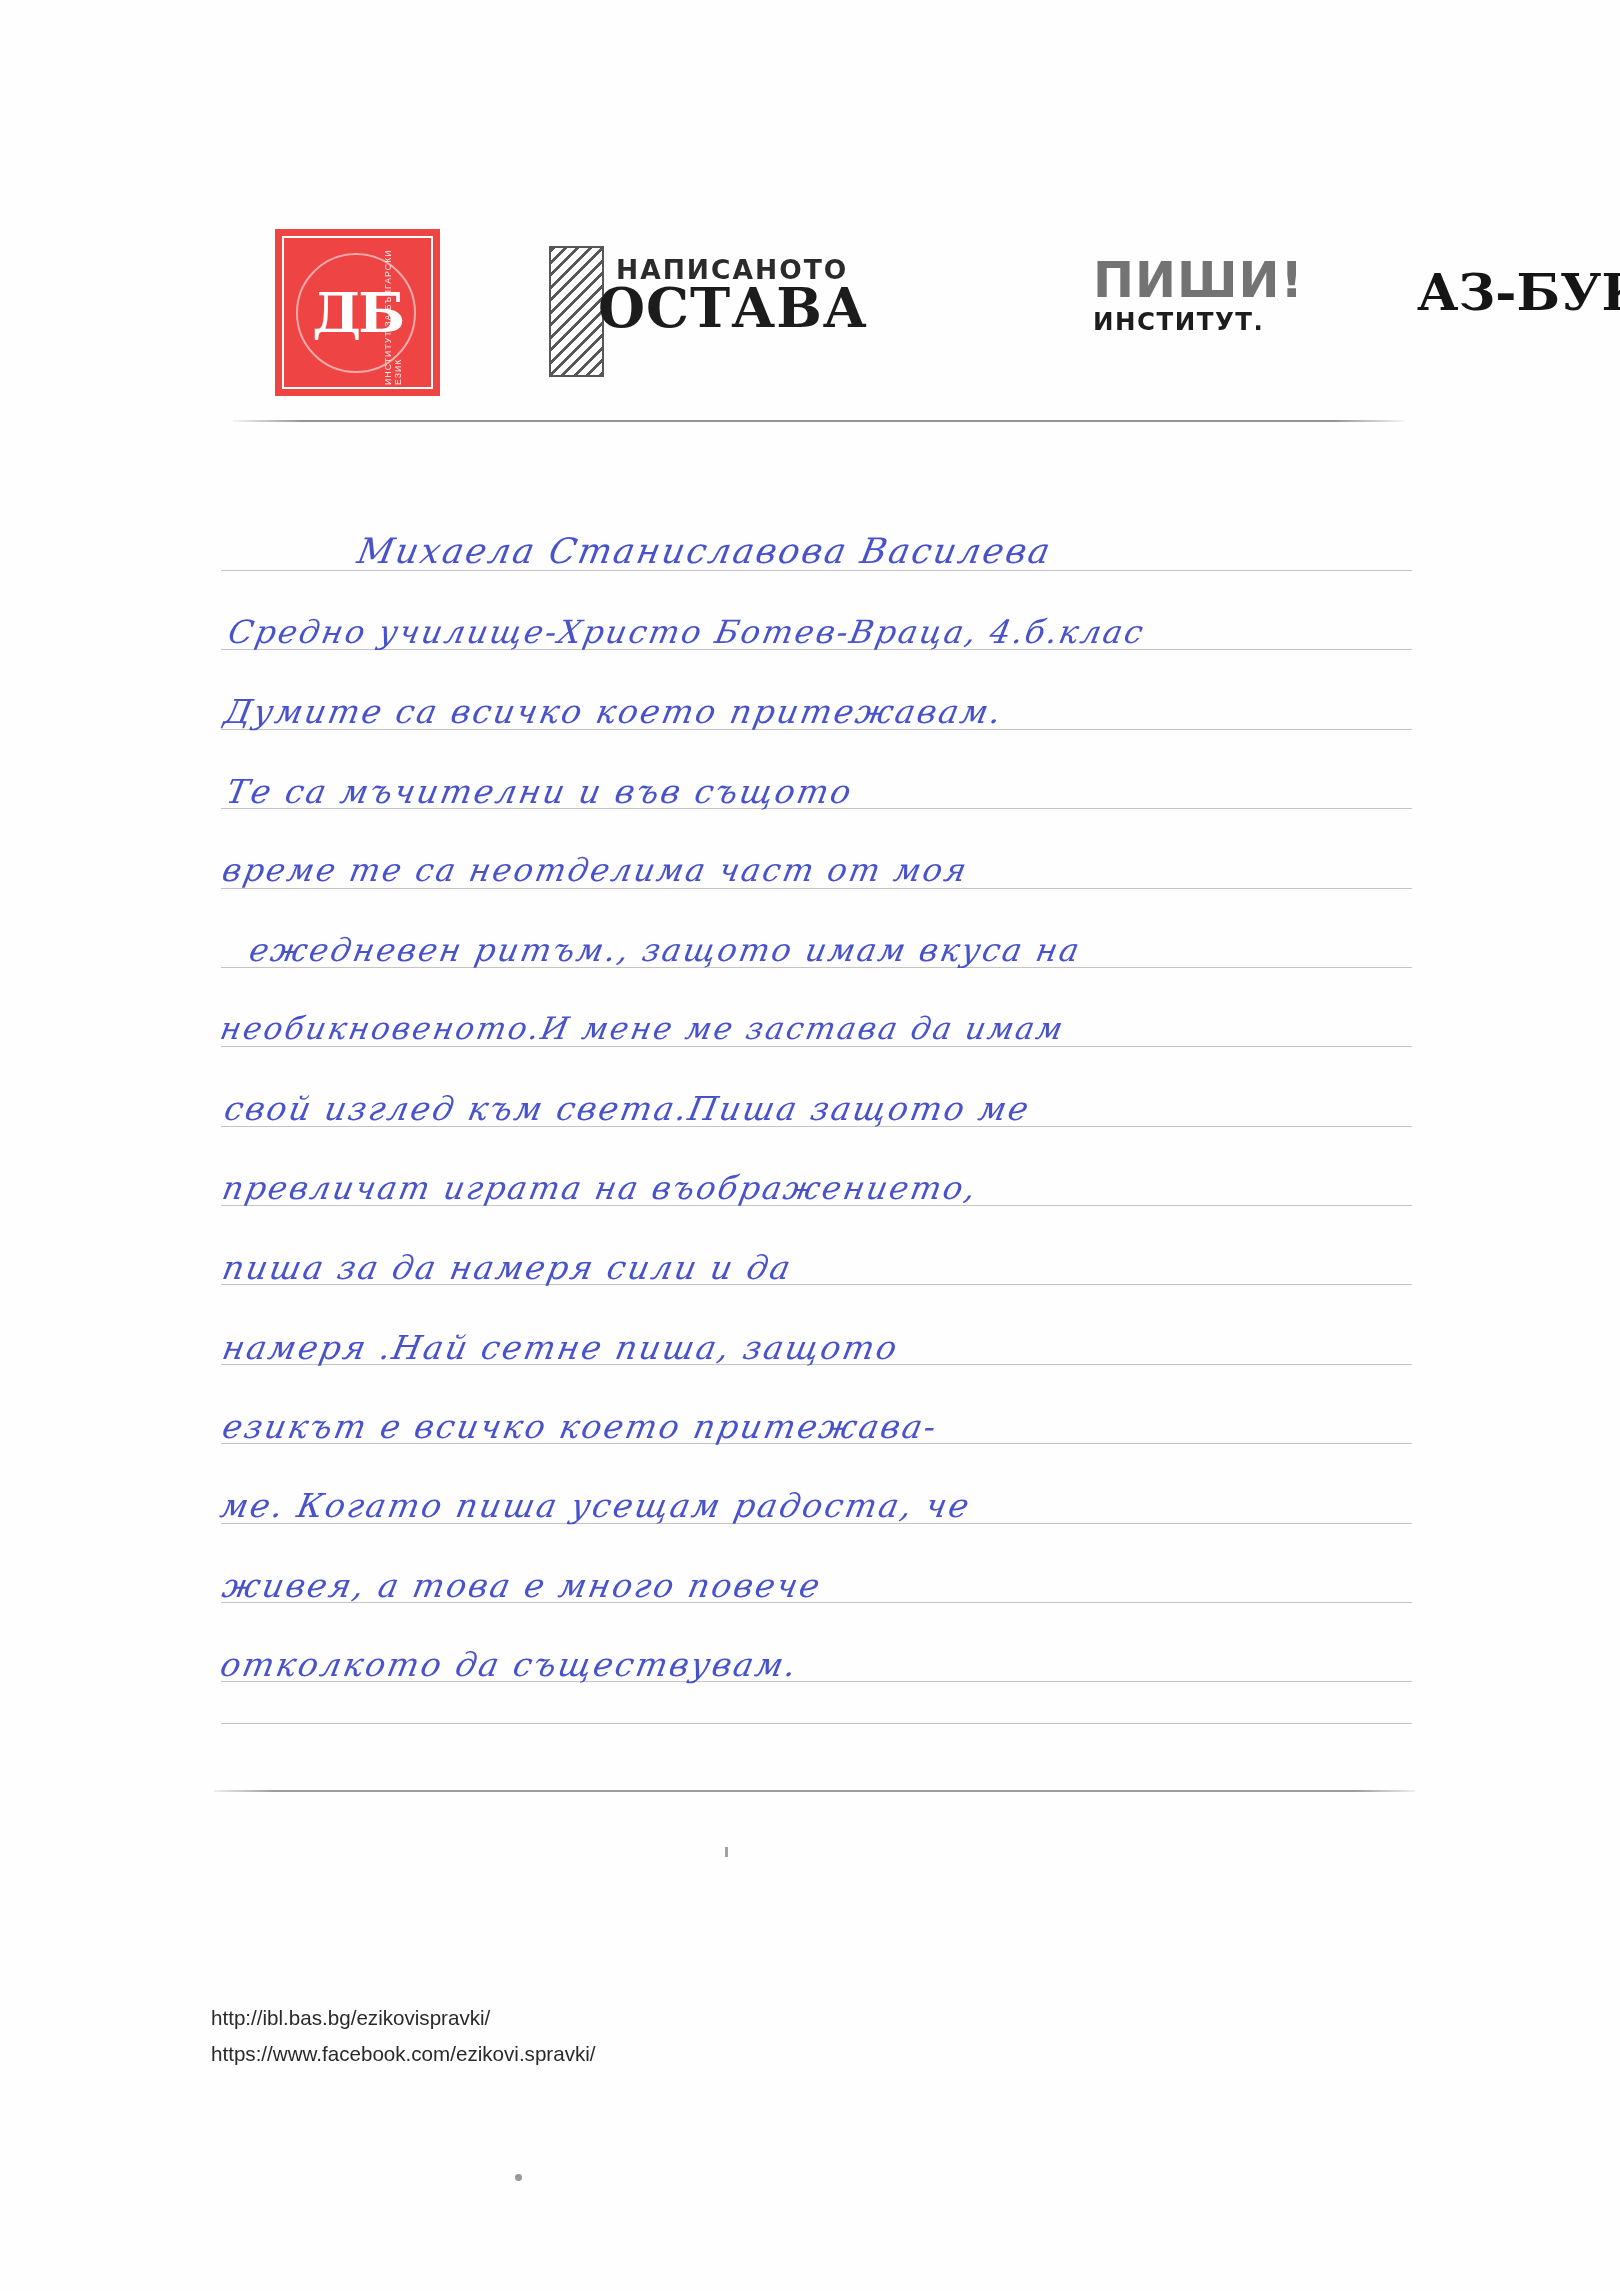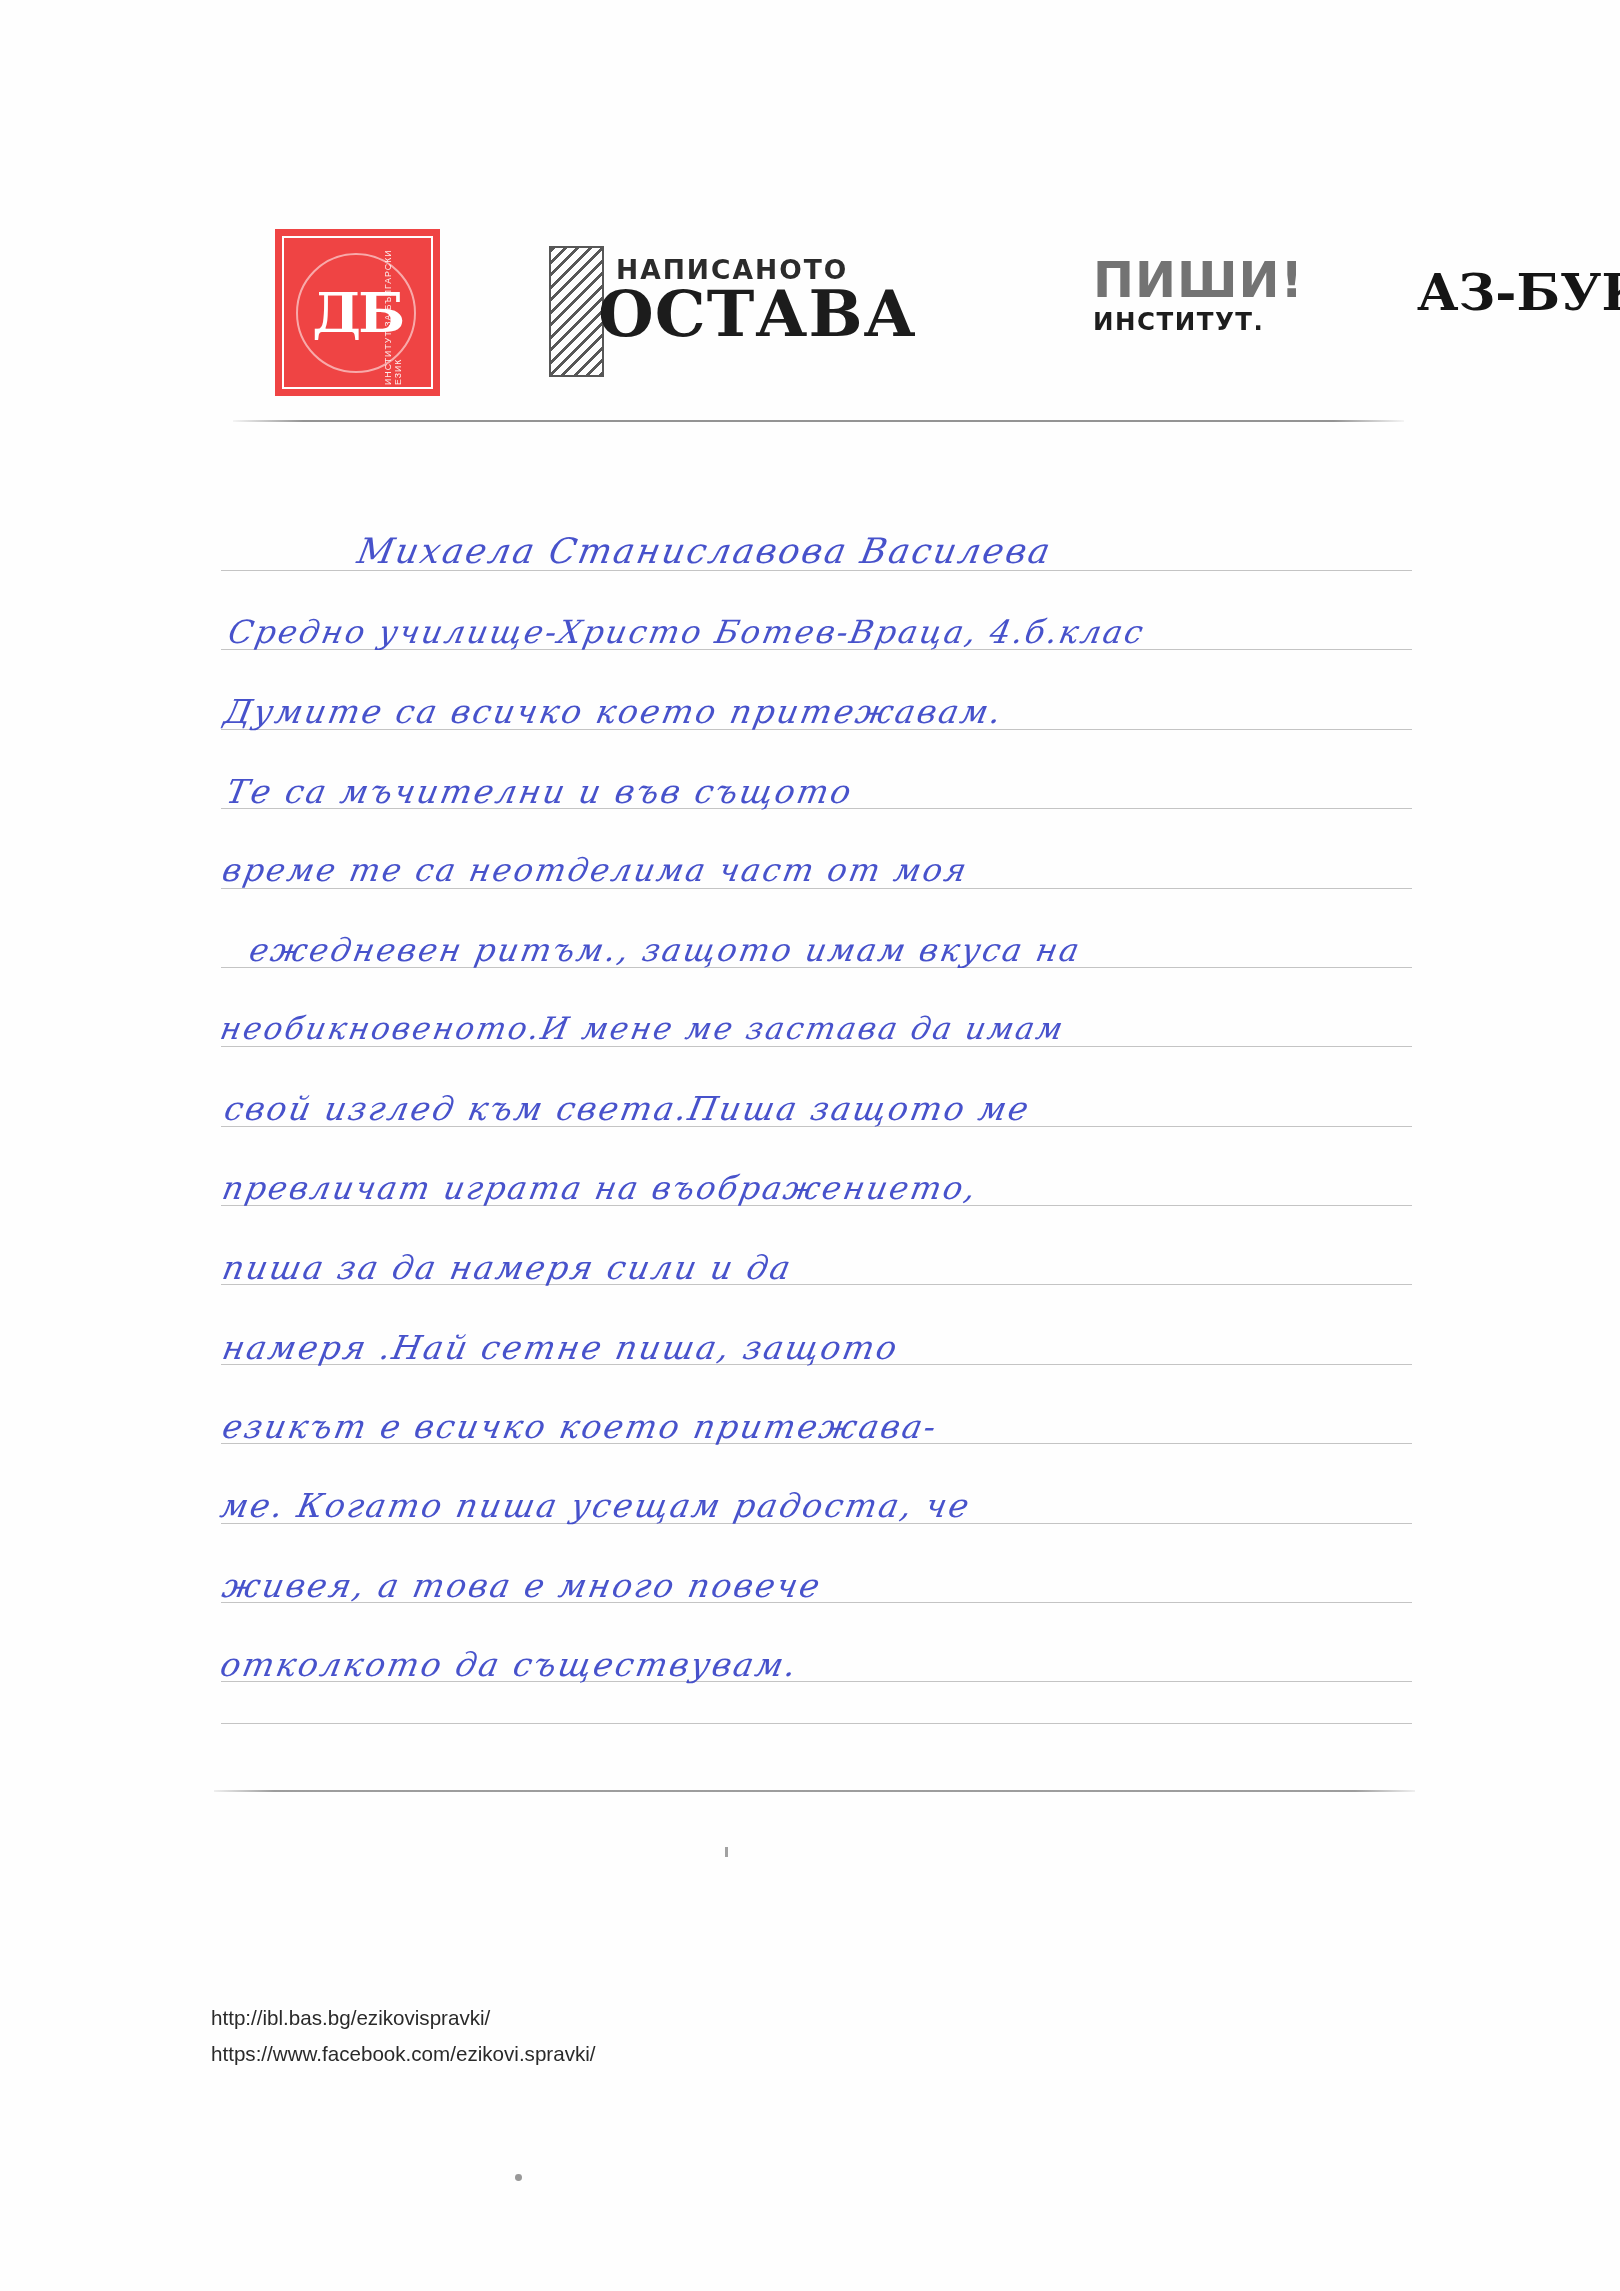--- a/index.html
+++ b/index.html
@@ -113,21 +113,21 @@
     font-size: 26.5px;
     letter-spacing: 2px;
     color: #2b2b2b;
   }
   .mark-2 .ostava {
     position: absolute;
     left: 49px;
     top: 35px;
     font-family: "DejaVu Serif", serif;
     font-weight: bold;
-    font-size: 64px;
+    font-size: 54px;
     letter-spacing: 1px;
     color: #1c1c1c;
   }
 
   .mark-3 {
     position: absolute;
     left: 828px;
     top: 37px;
     width: 211px;
     color: #2b2b2b;

